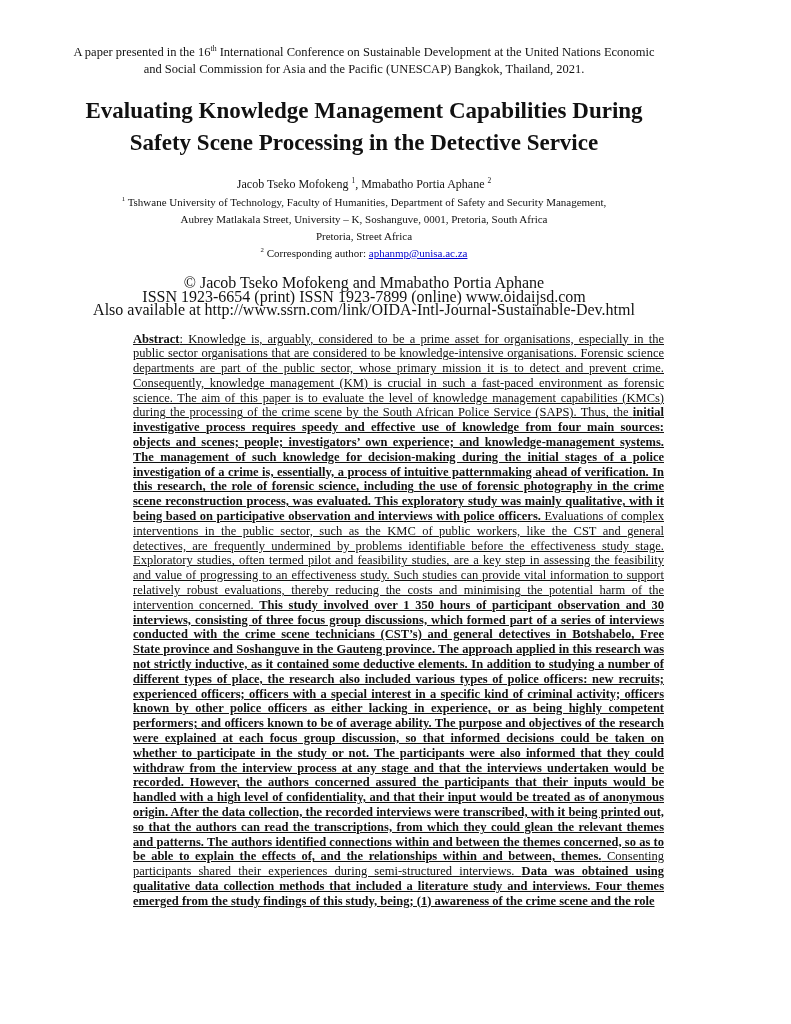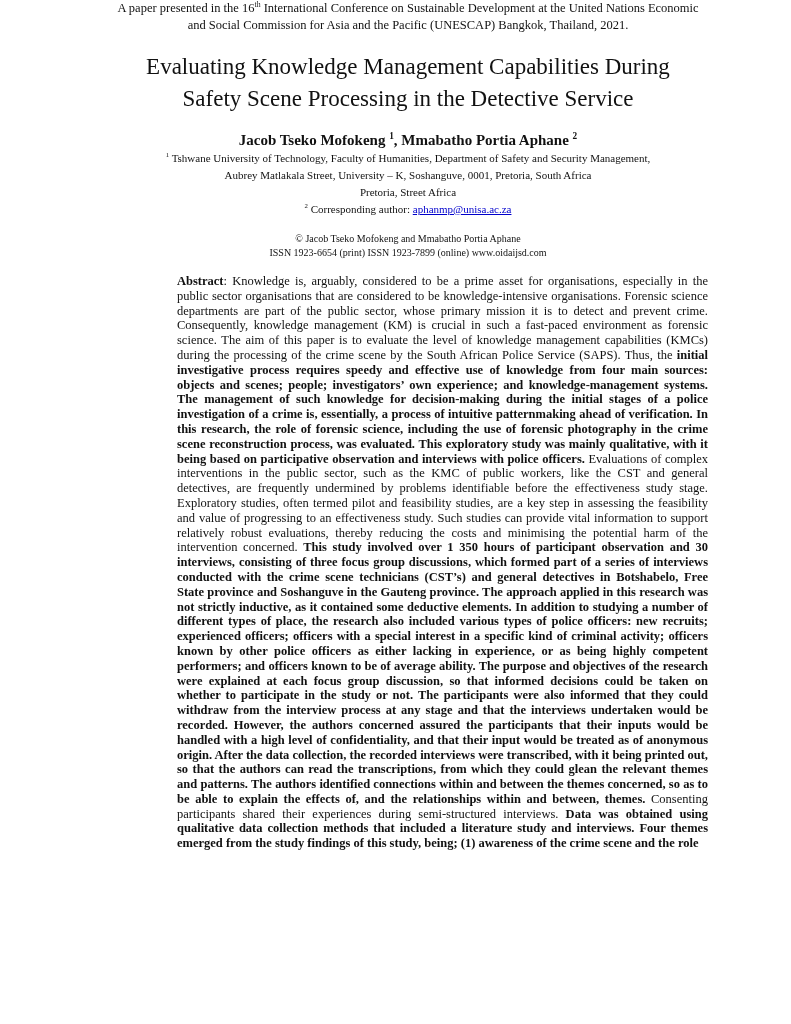--- a/index.html
+++ b/index.html
@@ -7,53 +7,54 @@
     width: 791px; height: 1024px;
     background: #ffffff;
     font-family: "Liberation Serif", "DejaVu Serif", serif;
     color: #111111;
   }
   .page {
     position: relative;
     width: 728px; height: 1024px;
     overflow: hidden;
     box-sizing: border-box;
-    margin-left: 44px;
+    padding-top: 44px;
   }
   .center { text-align: center; }
   sup { font-size: 0.62em; vertical-align: super; line-height: 0; }
   .b { font-weight: bold; }
   a.link { color: var(--link, #0000cc); text-decoration: underline; cursor: pointer; }
 
   .conf-note {
     font-size: 12.5px; line-height: 17px;
     width: 650px; margin: 0 auto;
   }
   .title {
     margin: 17px auto 0 auto;
-    font-size: 23px; font-weight: normal; line-height: 32px;
+    font-size: 23px; font-weight: bold; line-height: 32px;
     width: 660px;
   }
   .authors {
     margin-top: 16px;
-    font-size: 15px; font-weight: bold; line-height: 19px;
+    font-size: 12px; font-weight: normal; line-height: 19px;
   }
   .affil-line {
     font-size: 11px; line-height: 17px;
     width: 660px; margin: 0 auto;
   }
   .copyright {
     margin-top: 14px;
-    font-size: 10px; line-height: 13.5px; font-family: Liberation Serif, serif;
+    font-size: 16px; line-height: 13.5px; font-family: Liberation Serif, serif;
   }
   .abstract {
     margin: 15px 127px 0 133px;
     width: 531px;
     font-size: 12.5px; line-height: 14.8px;
     text-align: justify;
+    text-decoration: underline;
   }
 </style>
 </head>
 <body>
 
 <div class="page">
 
   <div class="conf-note center">
     <div><span>A paper presented in the 16</span><sup>th</sup><span> International Conference on Sustainable Development at the United Nations Economic</span></div>
     <div><span>and Social Commission for Asia and the Pacific (UNESCAP) Bangkok, Thailand, 2021.</span></div>
@@ -69,17 +70,18 @@
   <div>
     <div class="affil-line center"><sup>1</sup><span> Tshwane University of Technology, Faculty of Humanities, Department of Safety and Security Management,</span></div>
     <div class="affil-line center"><span>Aubrey Matlakala Street, University – K, Soshanguve, 0001, Pretoria, South Africa</span></div>
     <div class="affil-line center"><span>Pretoria, Street Africa</span></div>
     <div class="affil-line center"><sup>2</sup><span> Corresponding author: </span><a class="link" href="#">aphanmp@unisa.ac.za</a></div>
   </div>
 
   <div class="copyright center">
     <div>© Jacob Tseko Mofokeng and Mmabatho Portia Aphane</div>
     <div>ISSN 1923-6654 (print) ISSN 1923-7899 (online) www.oidaijsd.com</div>
+    <div>Also available at http://www.ssrn.com/link/OIDA-Intl-Journal-Sustainable-Dev.html</div>
   </div>
 
   <p class="abstract"><span class="b">Abstract</span><span>: Knowledge is, arguably, considered to be a prime asset for organisations, especially in the public sector organisations that are considered to be knowledge-intensive organisations. Forensic science departments are part of the public sector, whose primary mission it is to detect and prevent crime. Consequently, knowledge management (KM) is crucial in such a fast-paced environment as forensic science. The aim of this paper is to evaluate the level of knowledge management capabilities (KMCs) during the processing of the crime scene by the South African Police Service (SAPS). Thus, the </span><span class="b">initial investigative process requires speedy and effective use of knowledge from four main sources: objects and scenes; people; investigators’ own experience; and knowledge-management systems. The management of such knowledge for decision-making during the initial stages of a police investigation of a crime is, essentially, a process of intuitive patternmaking ahead of verification. In this research, the role of forensic science, including the use of forensic photography in the crime scene reconstruction process, was evaluated. This exploratory study was mainly qualitative, with it being based on participative observation and interviews with police officers.</span><span> Evaluations of complex interventions in the public sector, such as the KMC of public workers, like the CST and general detectives, are frequently undermined by problems identifiable before the effectiveness study stage. Exploratory studies, often termed pilot and feasibility studies, are a key step in assessing the feasibility and value of progressing to an effectiveness study. Such studies can provide vital information to support relatively robust evaluations, thereby reducing the costs and minimising the potential harm of the intervention concerned. </span><span class="b">This study involved over 1 350 hours of participant observation and 30 interviews, consisting of three focus group discussions, which formed part of a series of interviews conducted with the crime scene technicians (CST’s) and general detectives in Botshabelo, Free State province and Soshanguve in the Gauteng province. The approach applied in this research was not strictly inductive, as it contained some deductive elements. In addition to studying a number of different types of place, the research also included various types of police officers: new recruits; experienced officers; officers with a special interest in a specific kind of criminal activity; officers known by other police officers as either lacking in experience, or as being highly competent performers; and officers known to be of average ability. The purpose and objectives of the research were explained at each focus group discussion, so that informed decisions could be taken on whether to participate in the study or not. The participants were also informed that they could withdraw from the interview process at any stage and that the interviews undertaken would be recorded. However, the authors concerned assured the participants that their inputs would be handled with a high level of confidentiality, and that their input would be treated as of anonymous origin. After the data collection, the recorded interviews were transcribed, with it being printed out, so that the authors can read the transcriptions, from which they could glean the relevant themes and patterns. The authors identified connections within and between the themes concerned, so as to be able to explain the effects of, and the relationships within and between, themes.</span><span> Consenting participants shared their experiences during semi-structured interviews. </span><span class="b">Data was obtained using qualitative data collection methods that included a literature study and interviews. Four themes emerged from the study findings of this study, being; (1) awareness of the crime scene and the role</span></p>
 
 </div>
 
 </body></html>

